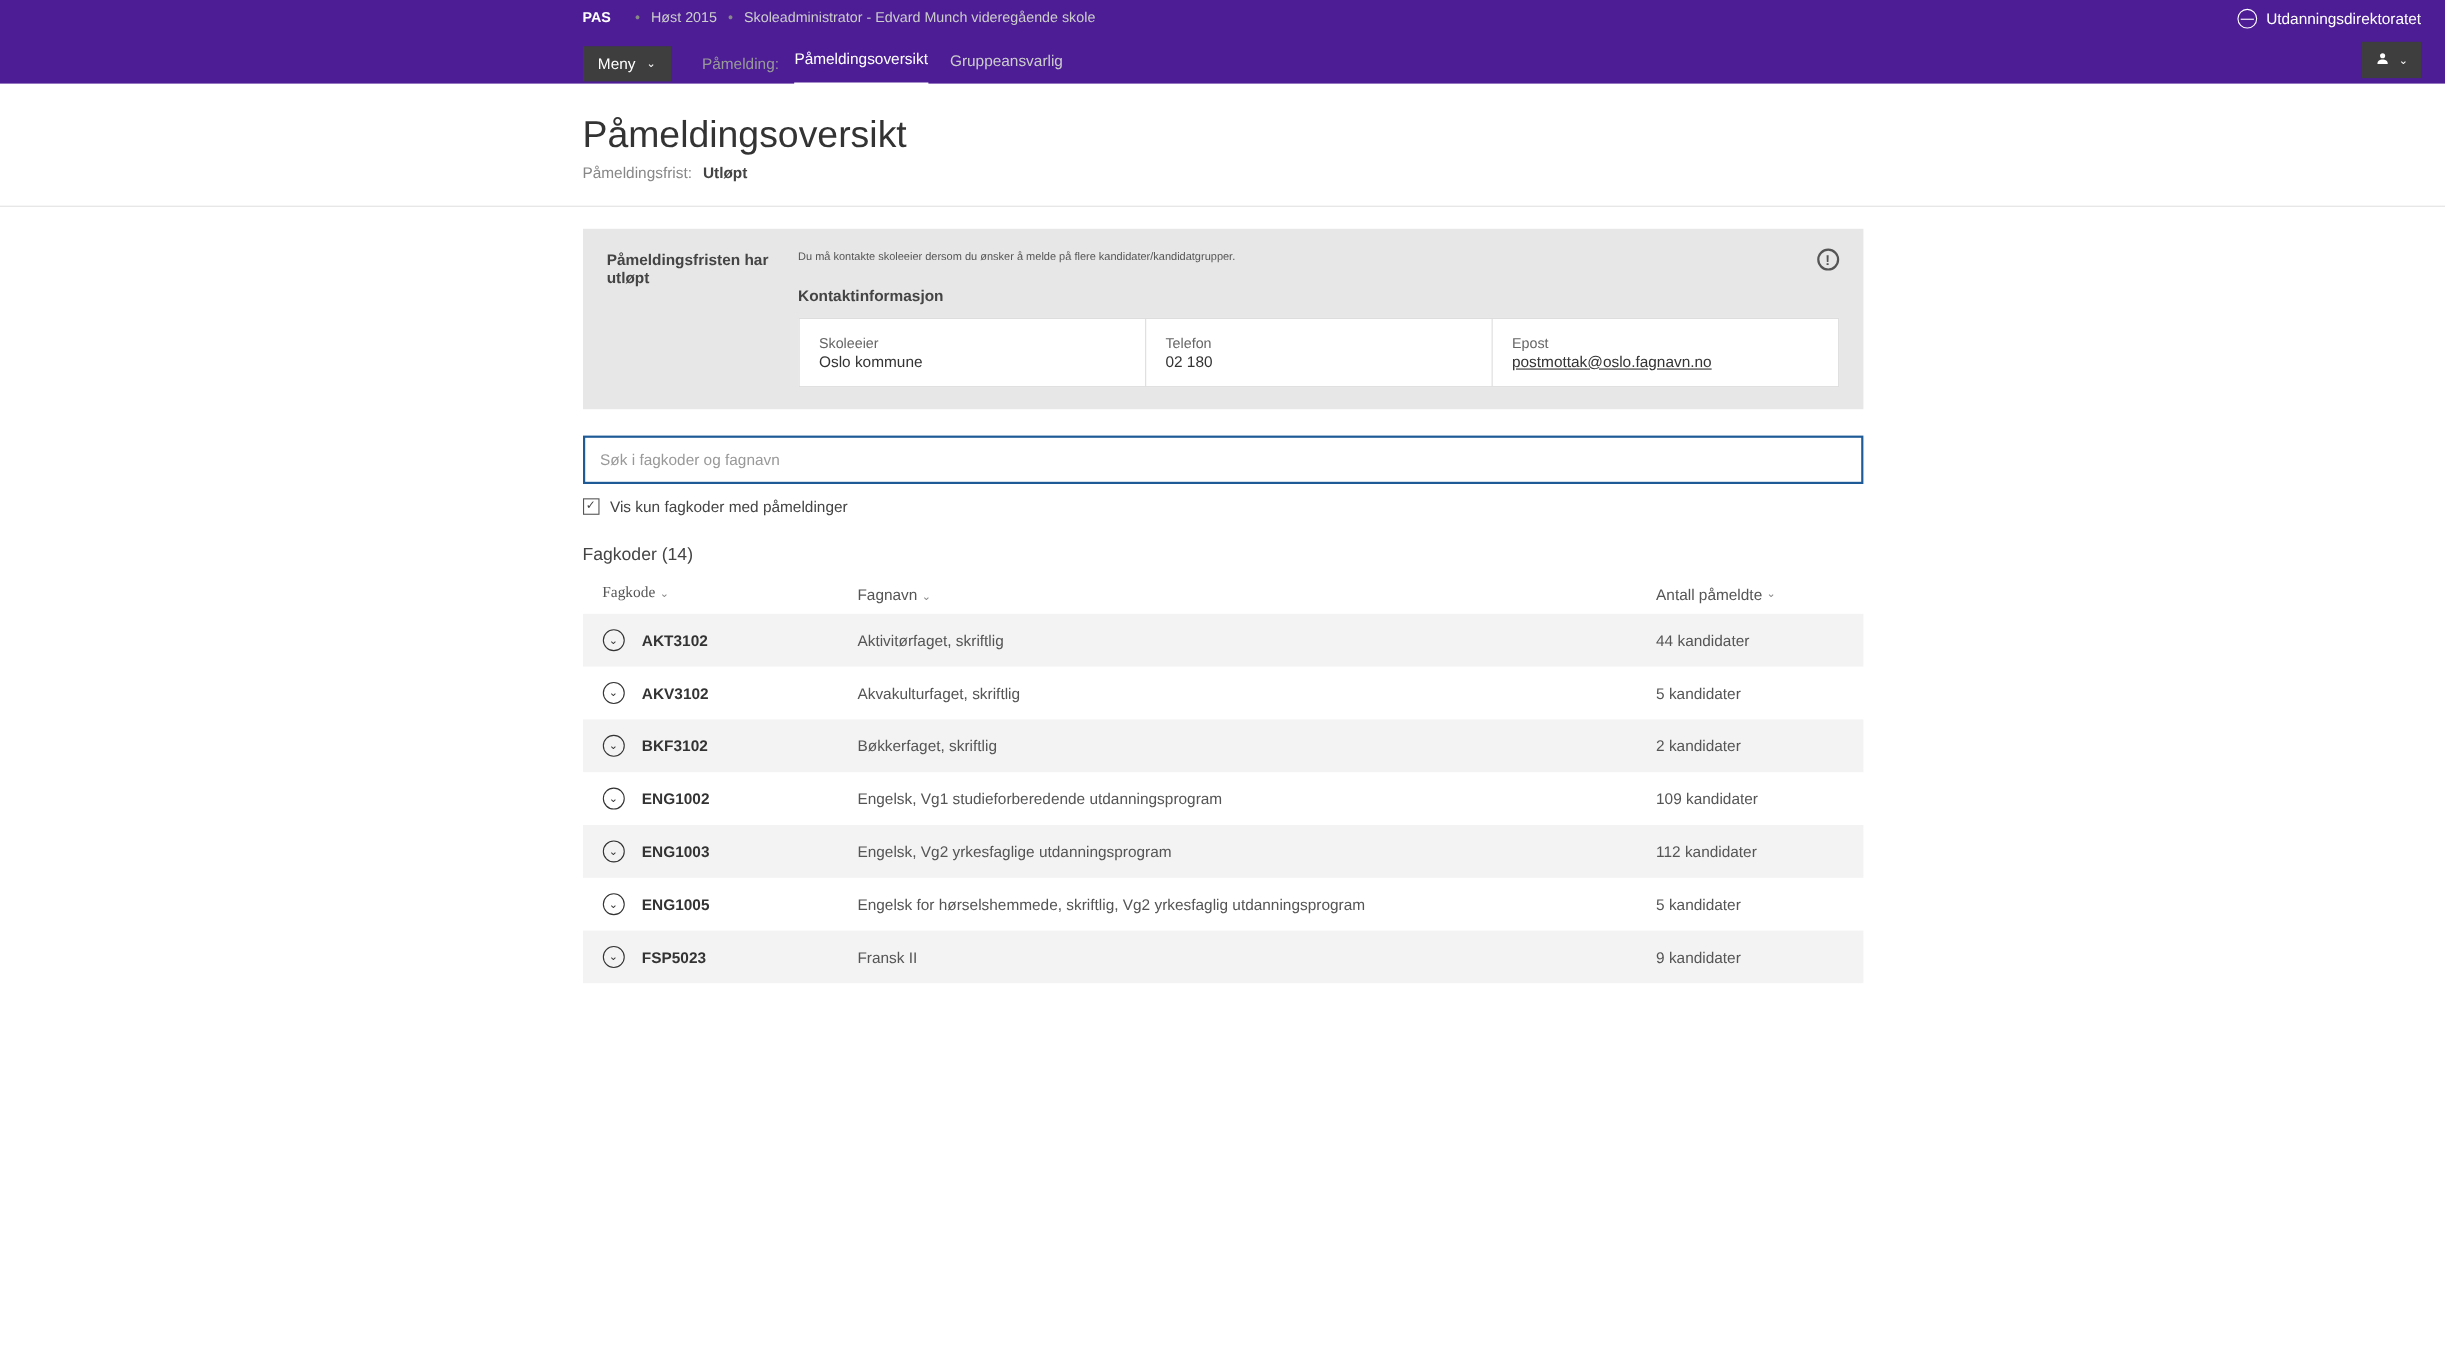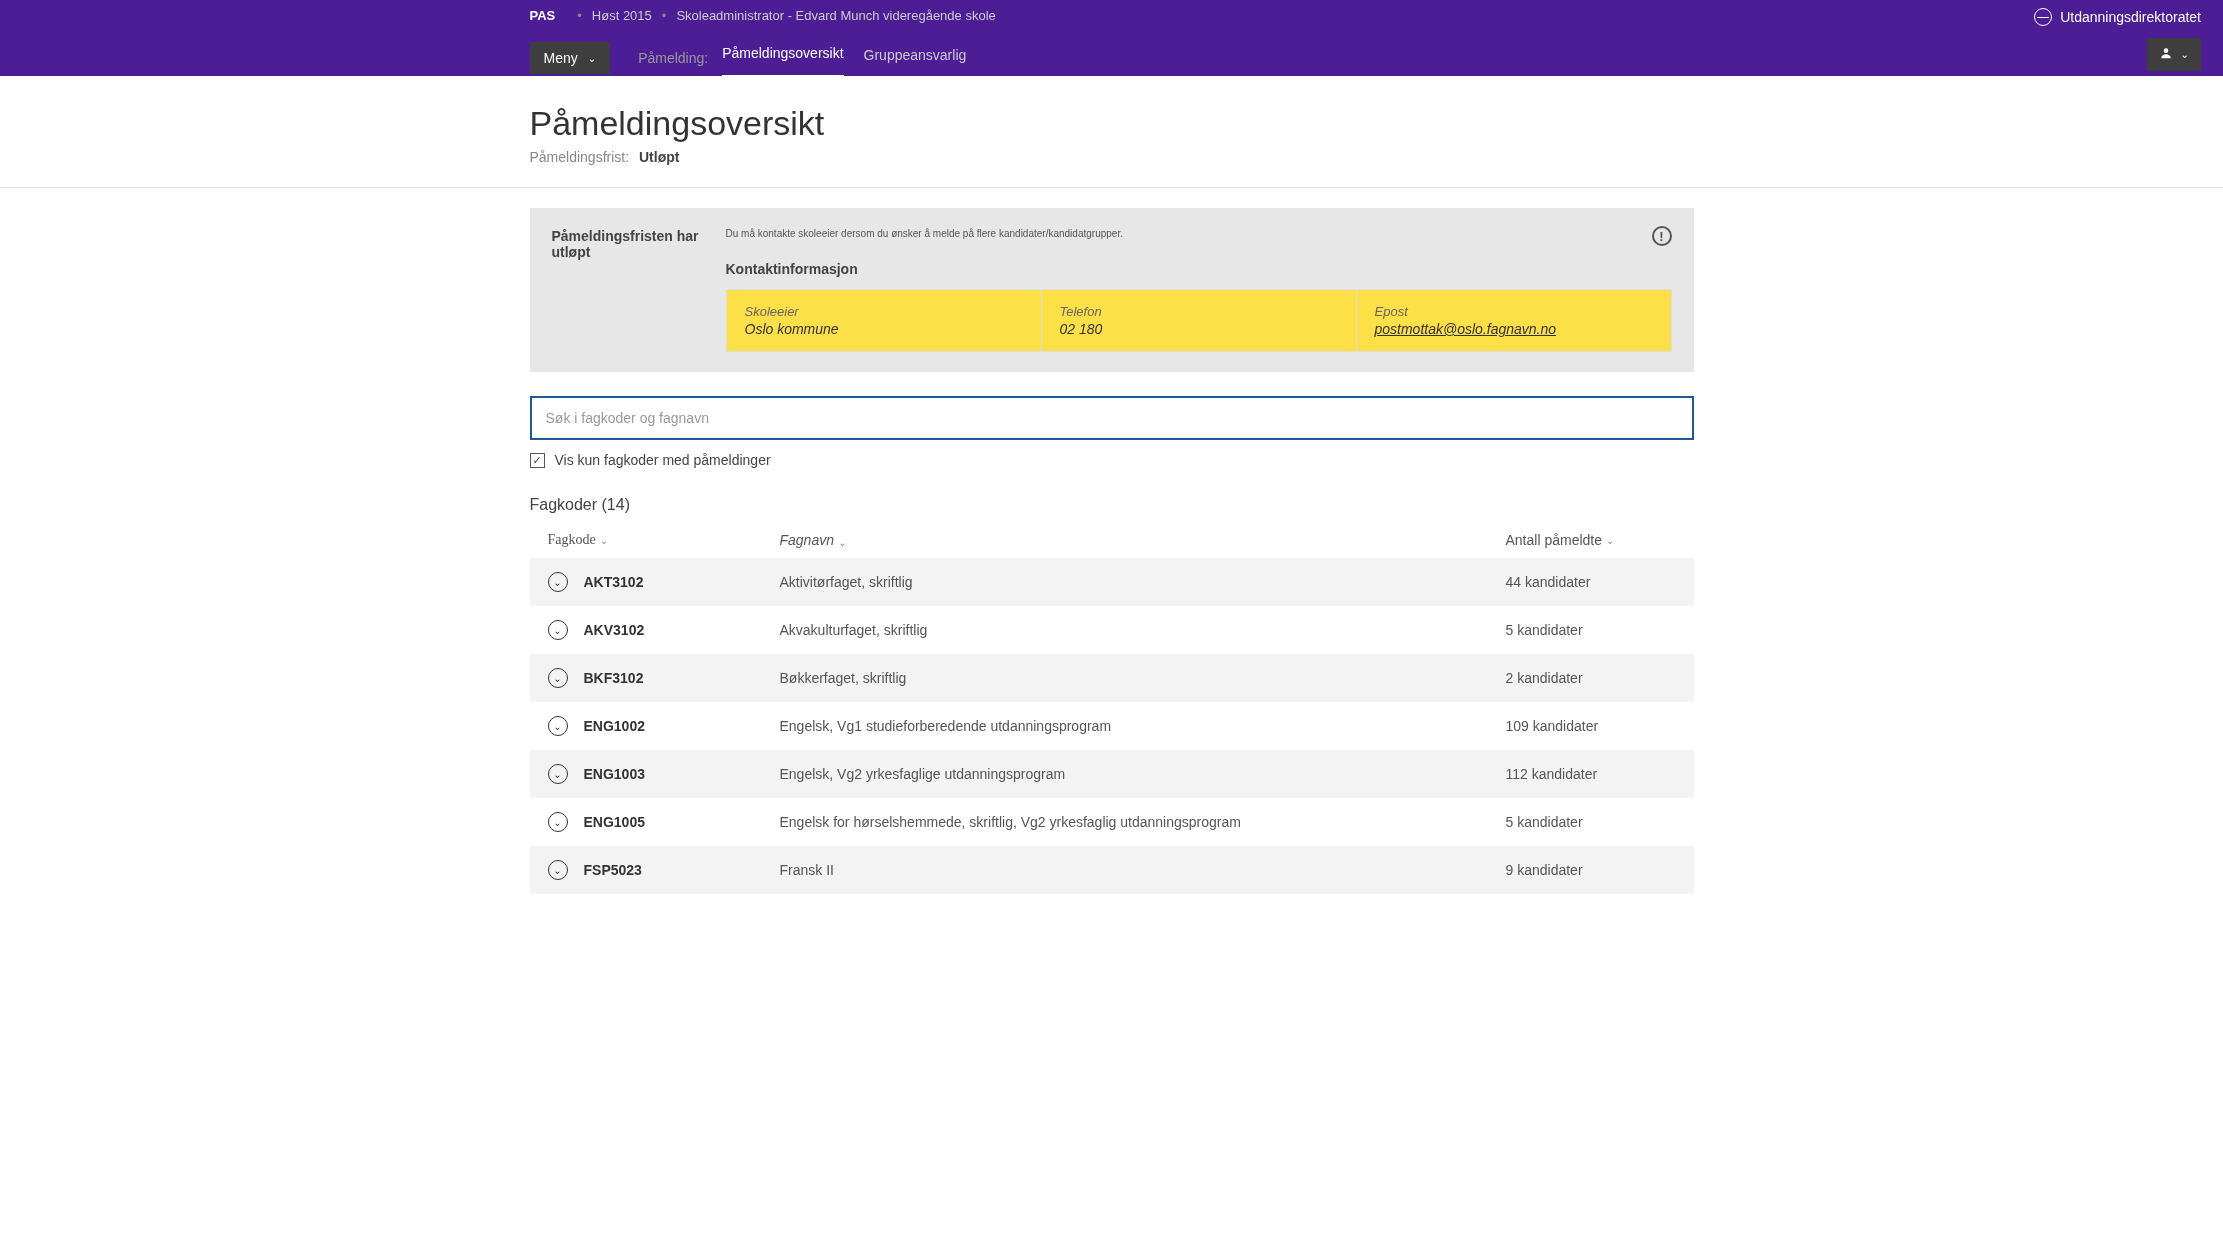--- a/index.html
+++ b/index.html
@@ -32,40 +32,40 @@
   .sub-label .val { color: #444; font-weight: 600; margin-left: 6px; }
   
   .content { max-width: 1164px; margin: 0 auto; }
   
   .notice { background: #e7e7e7; padding: 20px 0; margin-top: 20px; position: relative; }
   .notice-inner { padding: 0 22px; display: flex; gap: 24px; }
   .notice-left { font-weight: 600; color: #444; font-size: 14px; flex: 0 0 150px; }
   .notice-right { flex: 1; }
   .notice-msg { color: #555; font-size: 10px; }
   .contact-title { font-weight: 600; color: #444; margin-top: 22px; font-size: 14px; }
-  .contact-grid { display: flex; margin-top: 12px; background: #fde047; border: 1px solid #ddd; font-style: italic; }
+  .contact-grid { display: flex; margin-top: 12px; background: #ffffff; border: 1px solid #ddd; }
   .contact-cell { flex: 1; padding: 14px 18px; border-right: 1px solid #ddd; }
   .contact-cell:last-child { border-right: none; }
   .contact-cell .lab { color: #666; font-size: 13px; }
   .contact-cell .val { color: #333; font-size: 14px; margin-top: 2px; }
   .contact-cell .link { text-decoration: underline; color: #333; }
   .notice-icon { position: absolute; right: 22px; top: 18px; width: 20px; height: 20px; border: 2px solid #555; border-radius: 50%; display: flex; align-items: center; justify-content: center; font-weight: 700; font-size: 13px; color: #555; }
   
   .search-box { width: 100%; border: 2px solid #1e5a96; padding: 12px 14px; font-size: 14px; margin-top: 24px; outline: none; }
   .search-box::placeholder { color: #999; }
   
   .checkbox-row { display: flex; align-items: center; gap: 10px; margin-top: 12px; font-size: 14px; color: #444; cursor: pointer; }
   .checkbox { width: 15px; height: 15px; border: 1.5px solid #555; display: flex; align-items: center; justify-content: center; font-size: 11px; line-height: 1; }
   
   .list-title { font-size: 16px; color: #444; margin-top: 28px; }
   
   .list-header { display: flex; align-items: center; margin-top: 18px; padding: 0 18px 8px; font-size: 14px; color: #555; }
   .col-code { flex: 0 0 232px; display: flex; align-items: center; gap: 4px; cursor: pointer; }
   .col-code-inner { margin-left: 0; font-family: Liberation Serif, serif; }
-  .col-name { flex: 1; display: flex; align-items: flex-end; gap: 4px; cursor: pointer; font-style: italic; }
+  .col-name { flex: 1; display: flex; align-items: flex-end; gap: 4px; cursor: pointer; }
   .col-count { flex: 0 0 170px; text-align: left; display: flex; align-items: center; gap: 4px; cursor: pointer; }
   .sort-chev { font-size: 10px; color: #888; }
   
   .row { display: flex; align-items: center; padding: 14px 18px; font-size: 14px; }
   .row:nth-child(odd) { background: #f3f3f3; }
   .expand { width: 20px; height: 20px; border: 1.5px solid #333; border-radius: 50%; display: flex; align-items: center; justify-content: center; font-size: 10px; cursor: pointer; flex-shrink: 0; margin-right: 16px; }
   .row .code { flex: 0 0 196px; font-weight: 600; color: #333; }
   .row .name { flex: 1; color: #555; }
   .row .count { flex: 0 0 170px; color: #555; }
   

